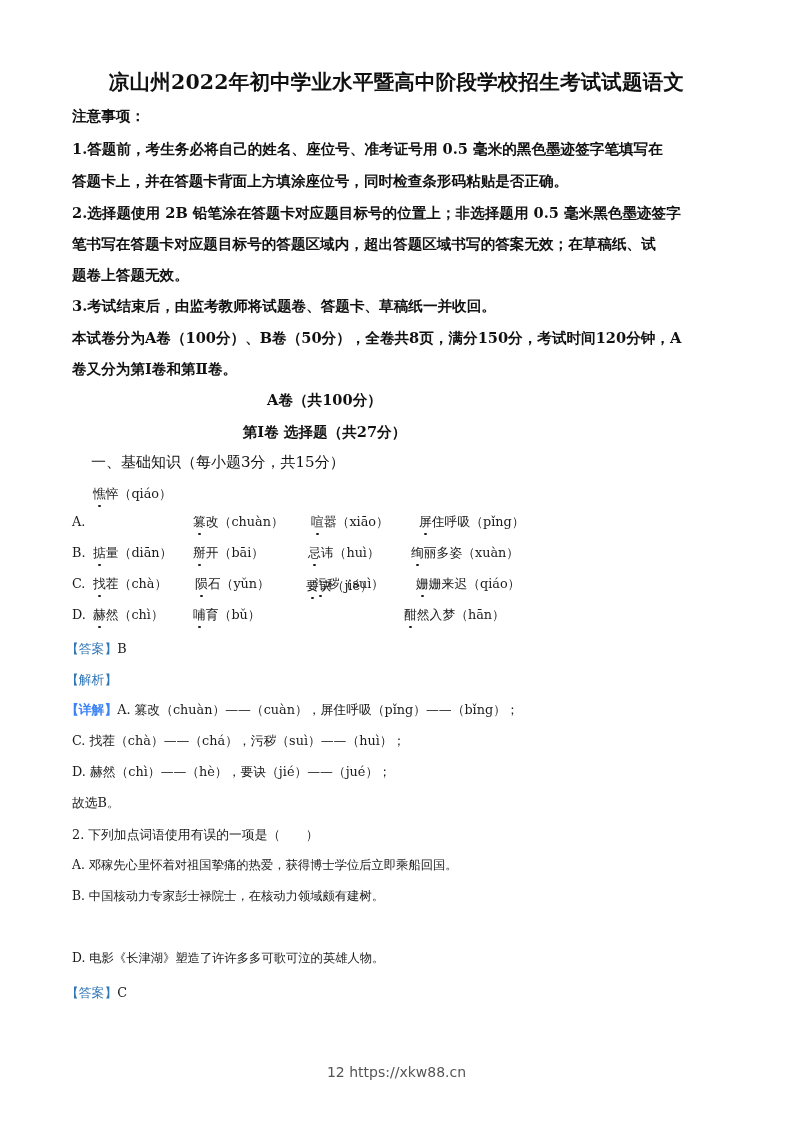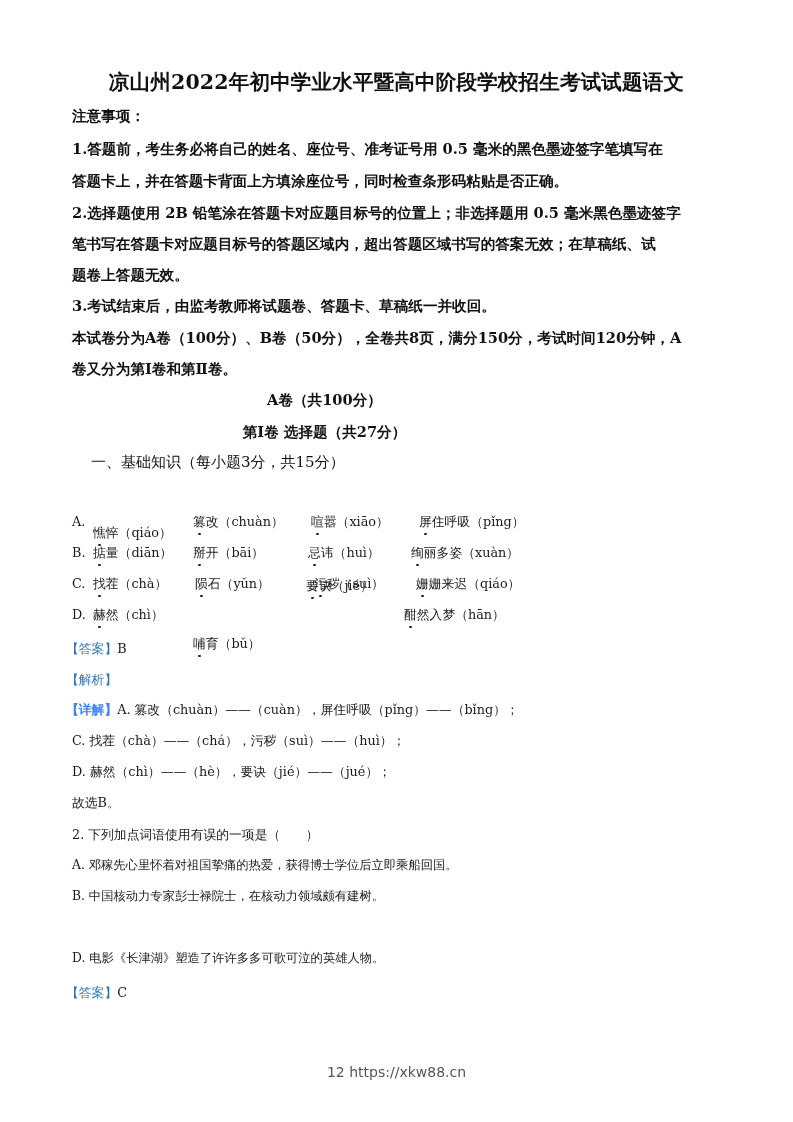--- a/index.html
+++ b/index.html
@@ -38,21 +38,21 @@
   <div class="bl" style="top:329px">本试卷分为A卷（100分）、B卷（50分），全卷共8页，满分150分，考试时间120分钟，A</div>
   <div class="bl" style="top:360px">卷又分为第Ⅰ卷和第Ⅱ卷。</div>
 
   <div class="ctr" style="top:391px">A卷（共100分）</div>
   <div class="ctr" style="top:423px">第Ⅰ卷 选择题（共27分）</div>
   <div class="sec" style="top:453px">一、基础知识（每小题3分，共15分）</div>
 
 
   <div>
     <span class="opt" style="left:72px;top:514px">A.</span>
-    <span class="opt" style="left:93px;top:525px"><span class="dot">憔</span><span>悴（qiáo）</span></span>
+    <span class="opt" style="left:93px;top:486px"><span class="dot">憔</span><span>悴（qiáo）</span></span>
     <span class="opt" style="left:193px;top:514px"><span class="dot">篡</span><span>改（chuàn）</span></span>
     <span class="opt" style="left:311px;top:514px"><span class="dot">喧</span><span>嚣（xiāo）</span></span>
     <span class="opt" style="left:419px;top:514px"><span class="dot">屏</span><span>住呼吸（pǐng）</span></span>
   </div>
 
   <div>
     <span class="opt" style="left:72px;top:545px">B.</span>
     <span class="opt" style="left:93px;top:545px"><span class="dot">掂</span><span>量（diān）</span></span>
     <span class="opt" style="left:193px;top:545px"><span class="dot">掰</span><span>开（bāi）</span></span>
     <span class="opt" style="left:308px;top:545px"><span class="dot">忌</span><span>讳（huì）</span></span>
@@ -63,21 +63,21 @@
     <span class="opt" style="left:72px;top:576px">C.</span>
     <span class="opt" style="left:93px;top:576px"><span class="dot">找</span><span>茬（chà）</span></span>
     <span class="opt" style="left:195px;top:576px"><span class="dot">陨</span><span>石（yǔn）</span></span>
     <span class="opt" style="left:314px;top:576px"><span class="dot">污</span><span>秽（suì）</span></span>
     <span class="opt" style="left:416px;top:576px"><span class="dot">姗</span><span>姗来迟（qiáo）</span></span>
   </div>
 
   <div>
     <span class="opt" style="left:72px;top:607px">D.</span>
     <span class="opt" style="left:93px;top:607px"><span class="dot">赫</span><span>然（chì）</span></span>
-    <span class="opt" style="left:193px;top:636px"><span class="dot">哺</span><span>育（bǔ）</span></span>
+    <span class="opt" style="left:193px;top:607px"><span class="dot">哺</span><span>育（bǔ）</span></span>
     <span class="opt" style="left:306px;top:578px"><span class="dot">要</span><span>诀（jié）</span></span>
     <span class="opt" style="left:404px;top:607px"><span class="dot">酣</span><span>然入梦（hān）</span></span>
   </div>
 
   <div class="q" style="top:641px;left:66px">
     <span class="tag">【答案】</span><span>B</span>
   </div>
   <div class="q" style="top:672px;left:66px">
     <span class="tag">【解析】</span>
   </div>

